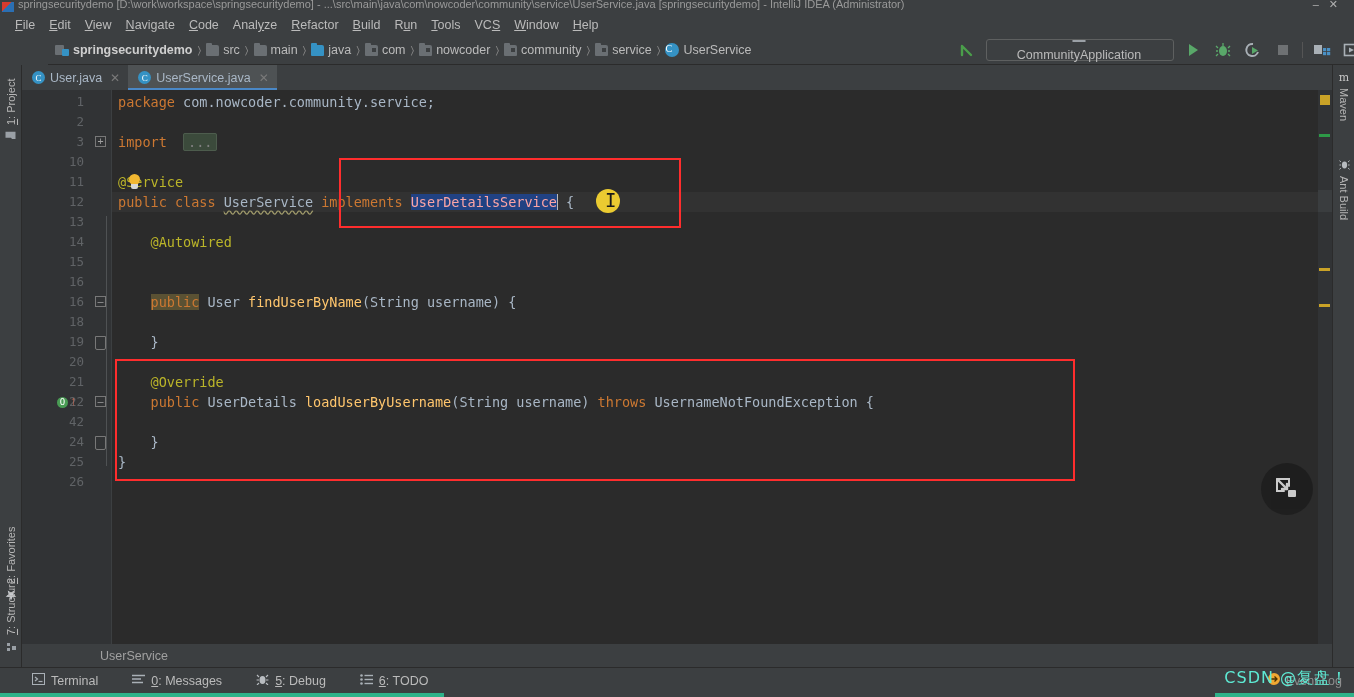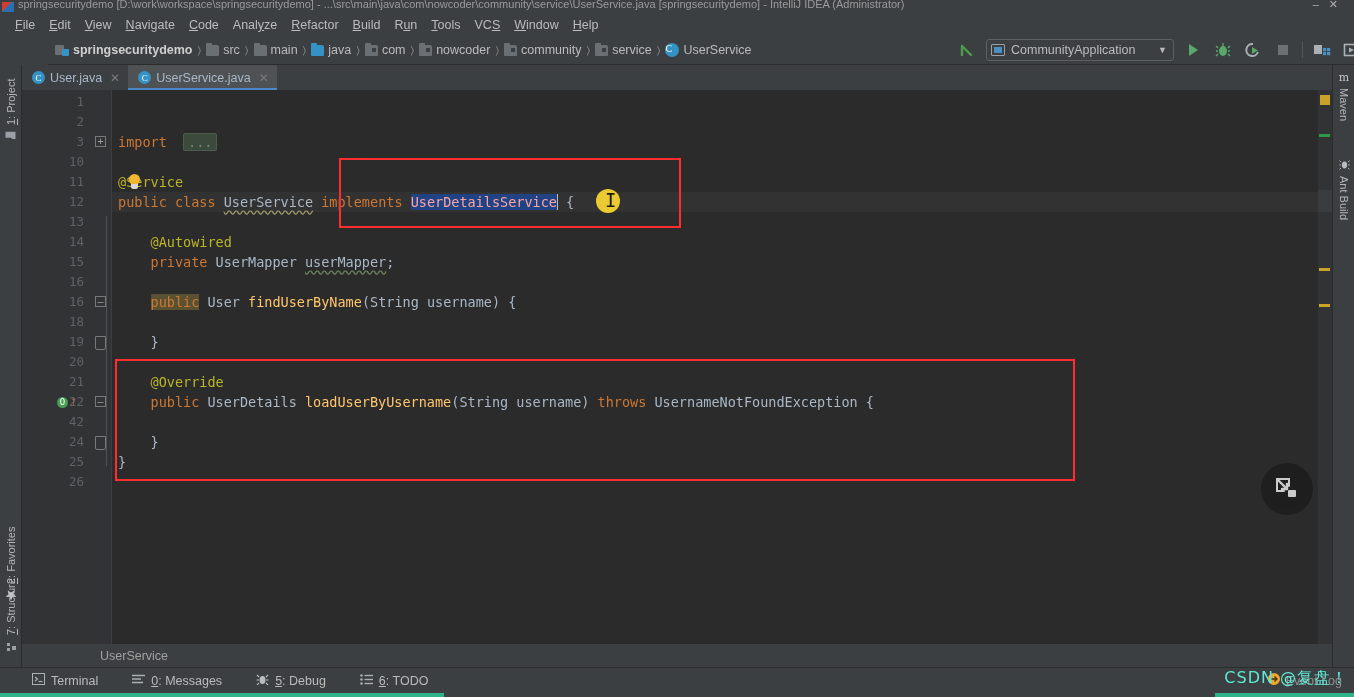--- a/index.html
+++ b/index.html
@@ -96,20 +96,21 @@
   .tb-btn {
     width: 22px; height: 22px; display: flex;
     align-items: center; justify-content: center; border-radius: 3px;
   }
   .runconfig {
     display: flex; align-items: center; gap: 6px;
     height: 22px; padding: 0 6px 0 4px;
     border: 1px solid #5e6060; border-radius: 3px;
     background: #3c3f41; color: #bbbbbb; font-size: 12.5px;
     min-width: 188px;
+    flex-direction: column;
   }
   .runconfig .cfg-ico {
     width: 14px; height: 12px; border: 1.5px solid #9aa0a6; border-radius: 1px;
     position: relative;
   }
   .runconfig .cfg-ico:after{
     content:""; position:absolute; left:2px; top:2px; right:2px; bottom:2px;
     background:#4a90c4;
   }
   .runconfig .caret { margin-left: auto; font-size: 9px; color: #bbb; }
@@ -552,28 +553,28 @@
       <div class="fold-minus" style="top:306px;">–</div>
       <div class="brace-bot" style="top:346px;"></div>
       <div class="indent-guide" style="left:16px; top:126px; height:140px;"></div>
       <div class="indent-guide" style="left:16px; top:266px; height:110px;"></div>
     </div>
 
     <div class="codearea">
 
       <div class="linehl" style="top:102px;"></div>
 
+      <div class="codeline" style="top:2px"><span class="kw">package</span><span class="txt"> com.nowcoder.community.service;</span></div>
       <div class="codeline" style="top:22px"></div>
       <div class="codeline" style="top:42px"><span class="kw">import</span><span class="txt">  </span><span class="folded">...</span></div>
       <div class="codeline" style="top:62px"></div>
       <div class="codeline" style="top:82px"><span class="ann">@Service</span></div>
       <div class="codeline" style="top:102px"><span class="kw">public </span><span class="kw">class </span><span class="classwarn">UserService</span><span class="txt"> </span><span class="kw">implements</span><span class="txt"> </span><span class="sel">UserDetailsService</span><span class="caret-bar"></span><span class="txt"> {</span></div>
       <div class="codeline" style="top:122px"></div>
       <div class="codeline" style="top:142px"><span class="ann">    @Autowired</span></div>
-      <div class="codeline" style="top:162px"><span class="kw">    private </span><span class="txt">UserMapper </span><span class="warnfield">userMapper</span><span class="txt">;</span></div>
       <div class="codeline" style="top:182px"></div>
       <div class="codeline" style="top:202px"><span class="txt">    </span><span class="kw kwhl">public</span><span class="txt"> User </span><span class="fn">findUserByName</span><span class="txt">(String username) {</span></div>
       <div class="codeline" style="top:242px"><span class="txt">    }</span></div>
       <div class="codeline" style="top:262px"></div>
       <div class="codeline" style="top:282px"><span class="ann">    @Override</span></div>
       <div class="codeline" style="top:302px"><span class="kw">    public </span><span class="txt">UserDetails </span><span class="fn">loadUserByUsername</span><span class="txt">(String username) </span><span class="kw">throws</span><span class="txt"> UsernameNotFoundException {</span></div>
       <div class="codeline" style="top:342px"><span class="txt">    }</span></div>
       <div class="codeline" style="top:362px"><span class="txt">}</span></div>
       <div class="codeline" style="top:382px"></div>
 

